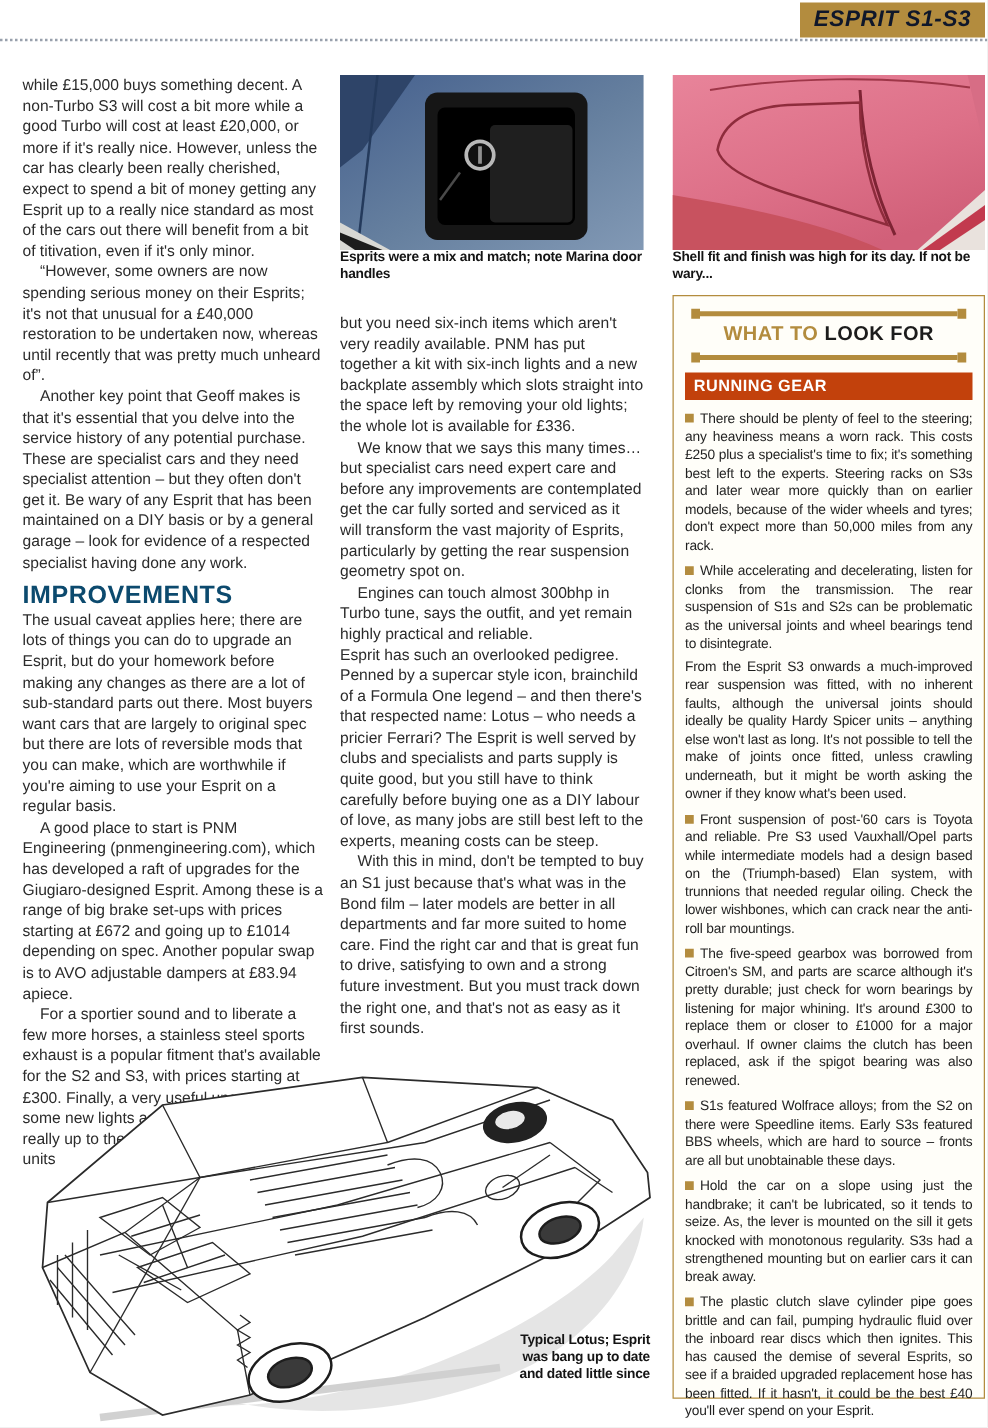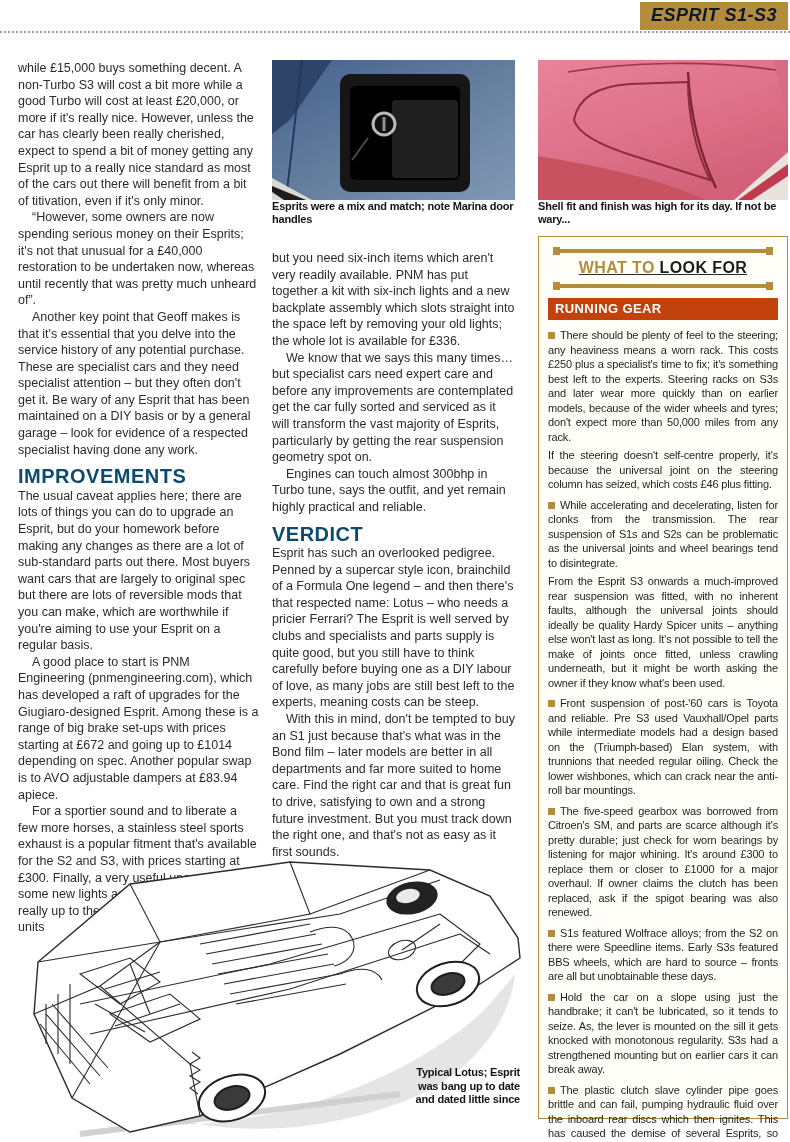--- a/index.html
+++ b/index.html
@@ -24,21 +24,21 @@
   
   .photo{display:block;width:100%;height:140px;}
   .caption{font-size:11px;font-weight:bold;color:#141414;letter-spacing:-.2px;
            line-height:13px;margin:5px 0 0 0;}
   .midtext{margin-top:24px;}
 
   
   #sidebar{position:absolute;left:538px;top:236px;width:250px;height:883px;
            border:1px solid #b38c3e;box-sizing:border-box;background:#fffef9;
            padding:10px 9px 8px 9px;}
-  .sb-titlewrap{margin:2px 6px 10px 6px;text-decoration:underline;}
+  .sb-titlewrap{margin:2px 6px 10px 6px;}
   .sb-bar{position:relative;height:4px;background:#b38c3e;margin:0 6px;}
   .sb-bar:before,.sb-bar:after{content:"";position:absolute;top:-2px;width:7px;height:8px;background:#b38c3e;}
   .sb-bar:before{left:-7px;} .sb-bar:after{right:-7px;}
   .sb-title{text-align:center;font-size:16px;font-weight:bold;padding:6px 0 7px 0;letter-spacing:.4px;}
   .sb-title .accent{color:#b38c3e;}
   .sb-title .rest{color:#1c1c1c;}
   .sb-section{background:#c2410c;color:#fff;font-weight:bold;font-size:13px;
               letter-spacing:.4px;padding:3px 7px 4px 7px;margin-bottom:8px;}
   .sb-item{font-size:11px;line-height:14.5px;text-align:justify;margin:0 0 6px 0;
            color:#1f1f1f;letter-spacing:-.15px;}
@@ -87,21 +87,20 @@
       <rect x="120" y="40" width="66" height="78" rx="4" fill="#1f1f1f"></rect>
       <circle cx="112" cy="64" r="11" fill="#101010" stroke="#b9b9b9" stroke-width="3"></circle>
       <line x1="112" y1="57" x2="112" y2="71" stroke="#8f8f8f" stroke-width="3"></line>
       <line x1="80" y1="100" x2="96" y2="78" stroke="#4a4a4a" stroke-width="2"></line>
     </svg>
     <p class="caption">Esprits were a mix and match; note Marina door handles</p>
     <div class="midtext">
       <p>but you need six-inch items which aren't very readily available. PNM has put together a kit with six-inch lights and a new backplate assembly which slots straight into the space left by removing your old lights; the whole lot is available for £336.</p>
       <p class="ind">We know that we says this many times… but specialist cars need expert care and before any improvements are contemplated get the car fully sorted and serviced as it will transform the vast majority of Esprits, particularly by getting the rear suspension geometry spot on.</p>
       <p class="ind">Engines can touch almost 300bhp in Turbo tune, says the outfit, and yet remain highly practical and reliable.</p>
-      <h3 class="ghead">VERDICT</h3>
       <p>Esprit has such an overlooked pedigree. Penned by a supercar style icon, brainchild of a Formula One legend – and then there's that respected name: Lotus – who needs a pricier Ferrari? The Esprit is well served by clubs and specialists and parts supply is quite good, but you still have to think carefully before buying one as a DIY labour of love, as many jobs are still best left to the experts, meaning costs can be steep.</p>
       <p class="ind">With this in mind, don't be tempted to buy an S1 just because that's what was in the Bond film – later models are better in all departments and far more suited to home care. Find the right car and that is great fun to drive, satisfying to own and a strong future investment. But you must track down the right one, and that's not as easy as it first sounds.</p>
     </div>
   </div>
 
   <div class="col" id="col-right">
     <svg class="photo" viewBox="0 0 250 140" preserveAspectRatio="none">
       <defs>
         <linearGradient id="pink" x1="0" y1="0" x2=".6" y2="1">
           <stop offset="0" stop-color="#e8849a"></stop>
@@ -123,21 +122,20 @@
 
   <div id="sidebar">
     <div class="sb-titlewrap">
       <div class="sb-bar"></div>
       <div class="sb-title"><span class="accent">WHAT TO</span><span class="rest"> LOOK FOR</span></div>
       <div class="sb-bar"></div>
     </div>
     <div class="sb-section">RUNNING GEAR</div>
 
     <p class="sb-item"><span class="sq"></span><span>There should be plenty of feel to the steering; any heaviness means a worn rack. This costs £250 plus a specialist's time to fix; it's something best left to the experts. Steering racks on S3s and later wear more quickly than on earlier models, because of the wider wheels and tyres; don't expect more than 50,000 miles from any rack.</span></p>
-    <p class="sb-item cont"><span>If the steering doesn't self-centre properly, it's because the universal joint on the steering column has seized, which costs £46 plus fitting.</span></p>
     <p class="sb-item"><span class="sq"></span><span>While accelerating and decelerating, listen for clonks from the transmission. The rear suspension of S1s and S2s can be problematic as the universal joints and wheel bearings tend to disintegrate.</span></p>
     <p class="sb-item cont"><span>From the Esprit S3 onwards a much-improved rear suspension was fitted, with no inherent faults, although the universal joints should ideally be quality Hardy Spicer units – anything else won't last as long. It's not possible to tell the make of joints once fitted, unless crawling underneath, but it might be worth asking the owner if they know what's been used.</span></p>
     <p class="sb-item"><span class="sq"></span><span>Front suspension of post-'60 cars is Toyota and reliable. Pre S3 used Vauxhall/Opel parts while intermediate models had a design based on the (Triumph-based) Elan system, with trunnions that needed regular oiling. Check the lower wishbones, which can crack near the anti-roll bar mountings.</span></p>
     <p class="sb-item"><span class="sq"></span><span>The five-speed gearbox was borrowed from Citroen's SM, and parts are scarce although it's pretty durable; just check for worn bearings by listening for major whining. It's around £300 to replace them or closer to £1000 for a major overhaul. If owner claims the clutch has been replaced, ask if the spigot bearing was also renewed.</span></p>
     <p class="sb-item"><span class="sq"></span><span>S1s featured Wolfrace alloys; from the S2 on there were Speedline items. Early S3s featured BBS wheels, which are hard to source – fronts are all but unobtainable these days.</span></p>
     <p class="sb-item"><span class="sq"></span><span>Hold the car on a slope using just the handbrake; it can't be lubricated, so it tends to seize. As, the lever is mounted on the sill it gets knocked with monotonous regularity. S3s had a strengthened mounting but on earlier cars it can break away.</span></p>
     <p class="sb-item"><span class="sq"></span><span>The plastic clutch slave cylinder pipe goes brittle and can fail, pumping hydraulic fluid over the inboard rear discs which then ignites. This has caused the demise of several Esprits, so see if a braided upgraded replacement hose has been fitted. If it hasn't, it could be the best £40 you'll ever spend on your Esprit.</span></p>
   </div>
 
   <svg id="cutaway" viewBox="0 0 522 288">

